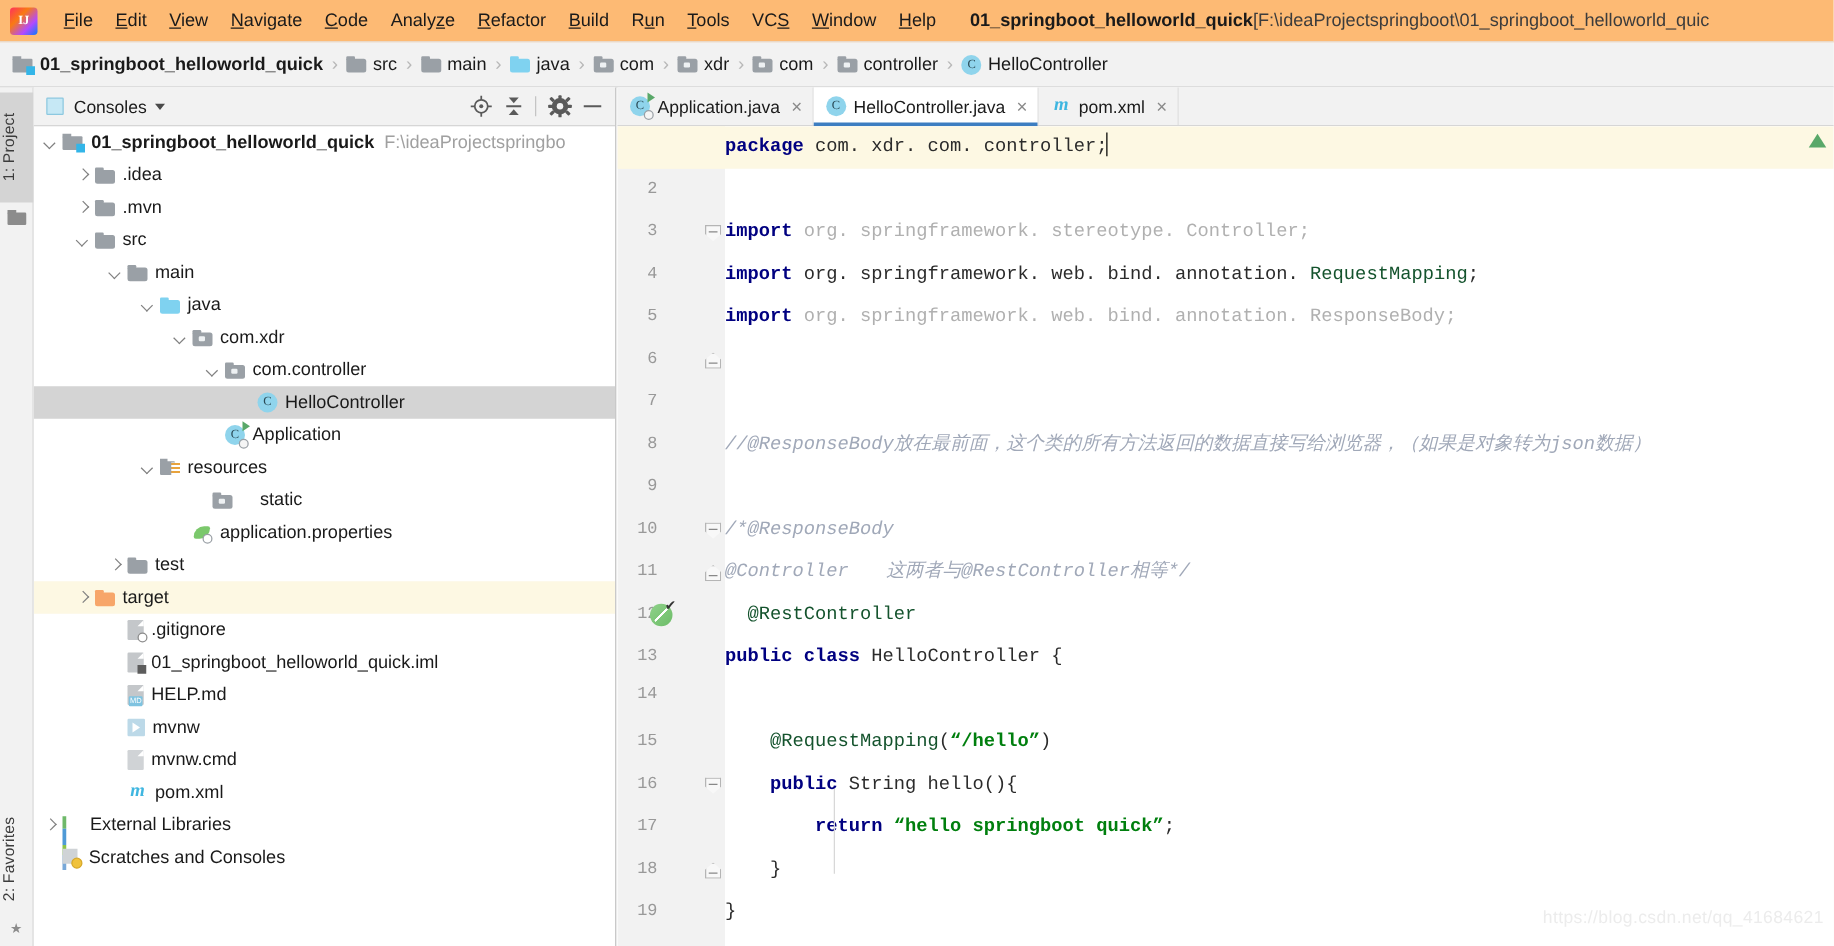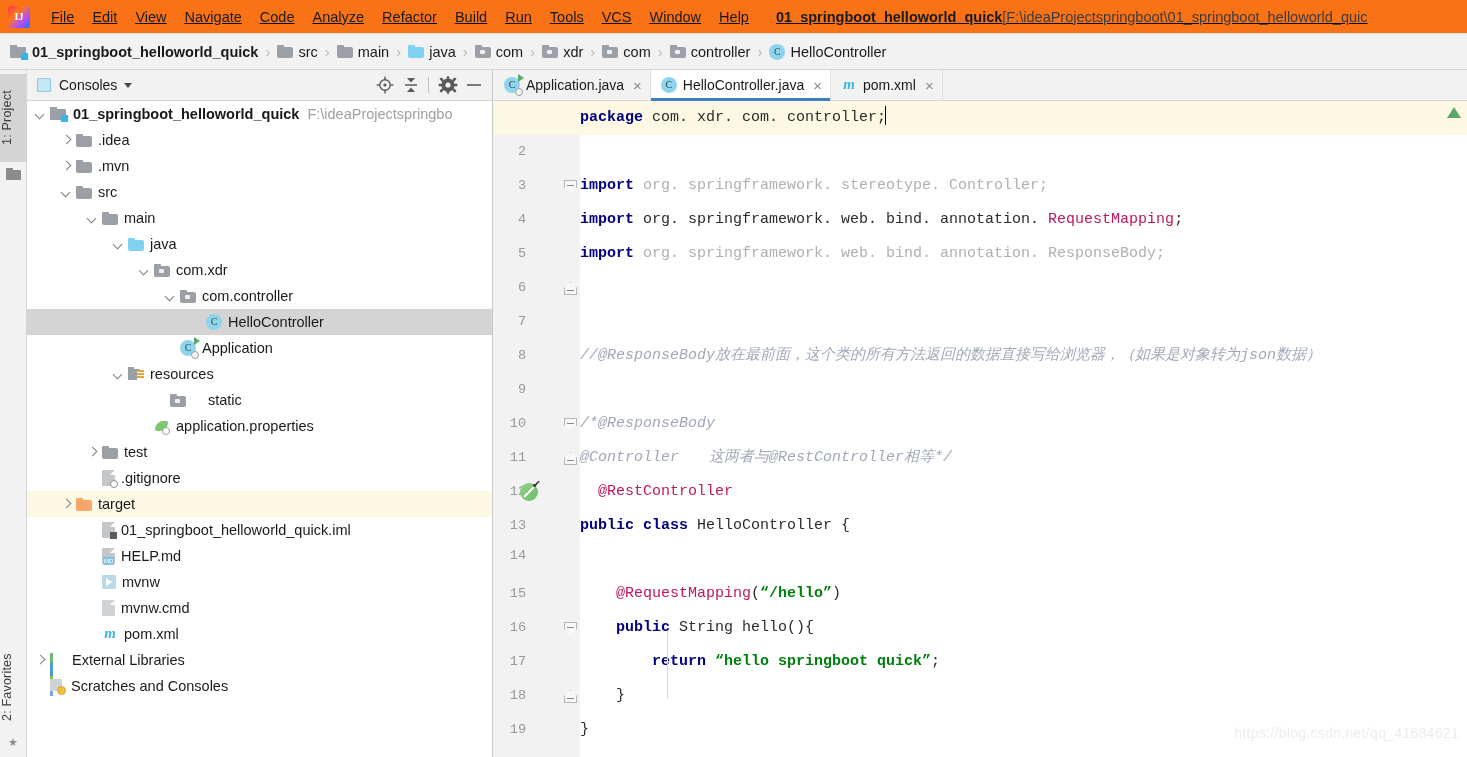--- a/index.html
+++ b/index.html
@@ -8,24 +8,23 @@
     background: #ffffff;
     font-family: "Liberation Sans", sans-serif;
     overflow: hidden;
     -webkit-font-smoothing: antialiased;
   }
   #app { position: relative; width: 1467px; height: 757px; background: #f2f2f2; }
 
   
   .menubar {
     position: absolute; left: 0; top: 0; width: 1467px; height: 34px;
-    background: #f97316;
+    background: #fdba74;
     display: flex; align-items: center;
     border-bottom: 1px solid #e3e3e3;
-    text-decoration: underline;
   }
   .ij-logo {
     width: 22px; height: 22px; margin-left: 8px; margin-right: 12px;
     border-radius: 3px; position: relative; overflow: hidden;
     background: linear-gradient(135deg,#fe315d 0%,#f97a12 35%,#b24aff 70%,#087cfa 100%);
     flex: 0 0 auto;
   }
   .ij-logo .ij-txt {
     position: absolute; left: 0; top: 0; right: 0; bottom: 0;
     color: #fff; font-size: 10px; font-weight: bold;
@@ -317,21 +316,21 @@
     padding-left: 86px;
   }
   .cl-row.cur { background: #fdf8e3; }
   .cl-row.cur::before {
     content:''; position:absolute; left:0; right:0; top:0; height:34px;
     background: #fdf8e3; z-index: -1;
   }
   .kw { color: #000080; font-weight: bold; }
   .plain { color: #2b2b2b; }
   .grey { color: #b0b0b0; }
-  .anno { color: #be185d; }
+  .anno { color: #14532d; }
   .cmt { color: #a0a8b8; font-style: italic; }
   .str { color: #007f0e; font-weight: bold; }
   .caret {
     display:inline-block; width:1px; height:19px; background:#000;
     vertical-align:-4px; margin-left:-1px;
   }
   .indent-guide {
     position: absolute; width: 1px; background: #d8d8d8;
   }
 
@@ -572,31 +571,31 @@
             <span class="leaf"></span>
             <span class="gear2"></span>
           </span>
           <span class="n-label">application.properties</span>
         </div>
         <div class="node" style="padding-left: 58px;">
           <span class="arrow collapsed"></span>
           <span class="ico n-icon ico-folder"></span>
           <span class="n-label">test</span>
         </div>
-        <div class="node" style="padding-left: 58px;">
-          <span class="arrow "></span>
-          <span class="ico n-icon ico-file">
-            <span class="circ"></span>
-          </span>
-          <span class="n-label">.gitignore</span>
-        </div>
         <div class="node highlight" style="padding-left: 32px;">
           <span class="arrow collapsed"></span>
           <span class="ico n-icon ico-folder orange"></span>
           <span class="n-label">target</span>
+        </div>
+        <div class="node" style="padding-left: 58px;">
+          <span class="arrow "></span>
+          <span class="ico n-icon ico-file">
+            <span class="circ"></span>
+          </span>
+          <span class="n-label">.gitignore</span>
         </div>
         <div class="node" style="padding-left: 58px;">
           <span class="arrow "></span>
           <span class="ico n-icon ico-file">
             <span class="sq"></span>
           </span>
           <span class="n-label">01_springboot_helloworld_quick.iml</span>
         </div>
         <div class="node" style="padding-left: 58px;">
           <span class="arrow "></span>

